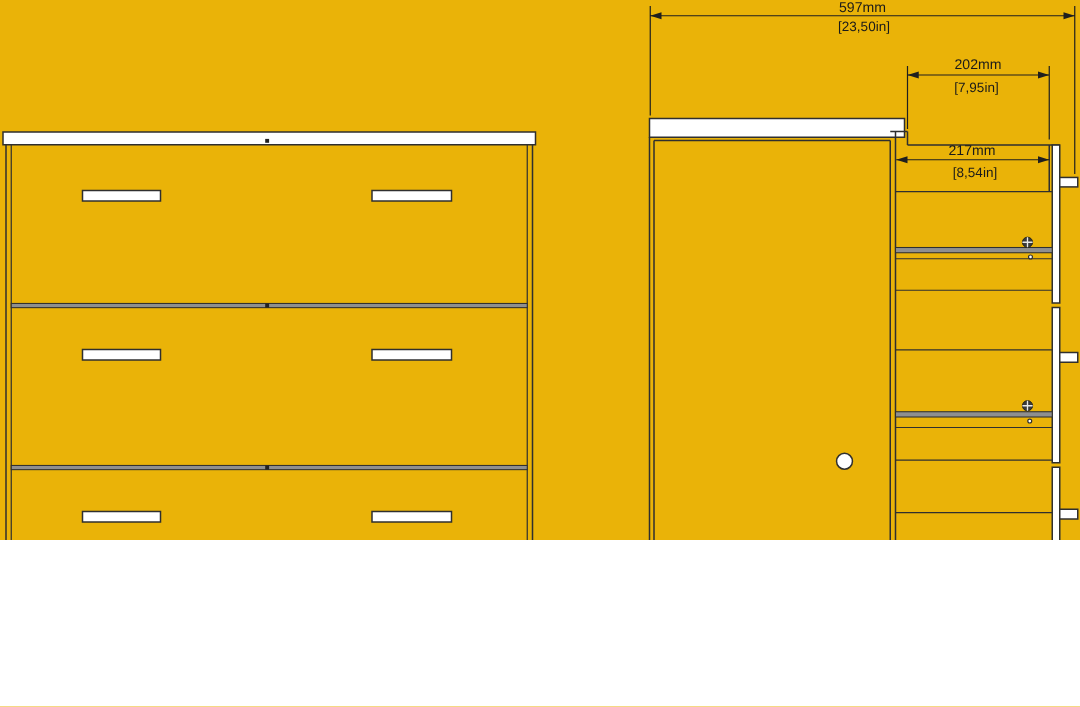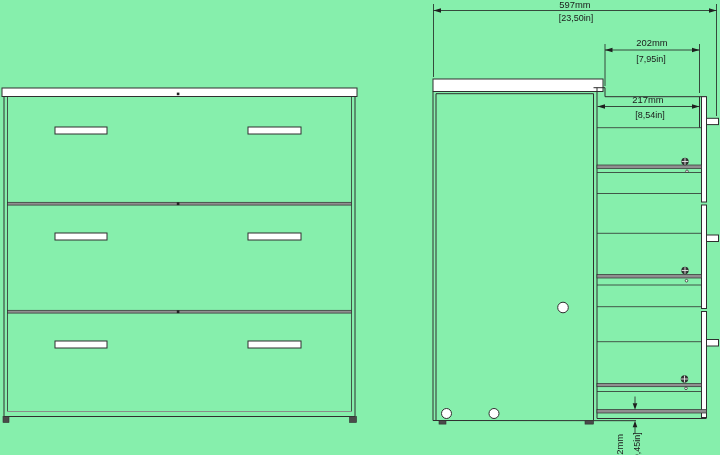--- a/index.html
+++ b/index.html
@@ -1,17 +1,17 @@
 <!DOCTYPE html>
 <html><head>
 <meta charset="utf-8">
 <style>
   html,body{margin:0;padding:0;background:#ffffff;}
   .canvas{
-    position:relative;width:720px;height:455px;background:#86efac;overflow:hidden;
+    position:relative;width:720px;height:360px;background:#eab308;overflow:hidden;
     font-family:"Liberation Sans", sans-serif;
   }
   svg{display:block;}
   text{
     font-family:"Liberation Sans", sans-serif;
     fill:#1a1a1a;
   }
   .dim-mm{font-size:9.4px;}
   .dim-in{font-size:9px;}
   .ln{stroke:#2f2f2f;stroke-width:1;fill:none;}

